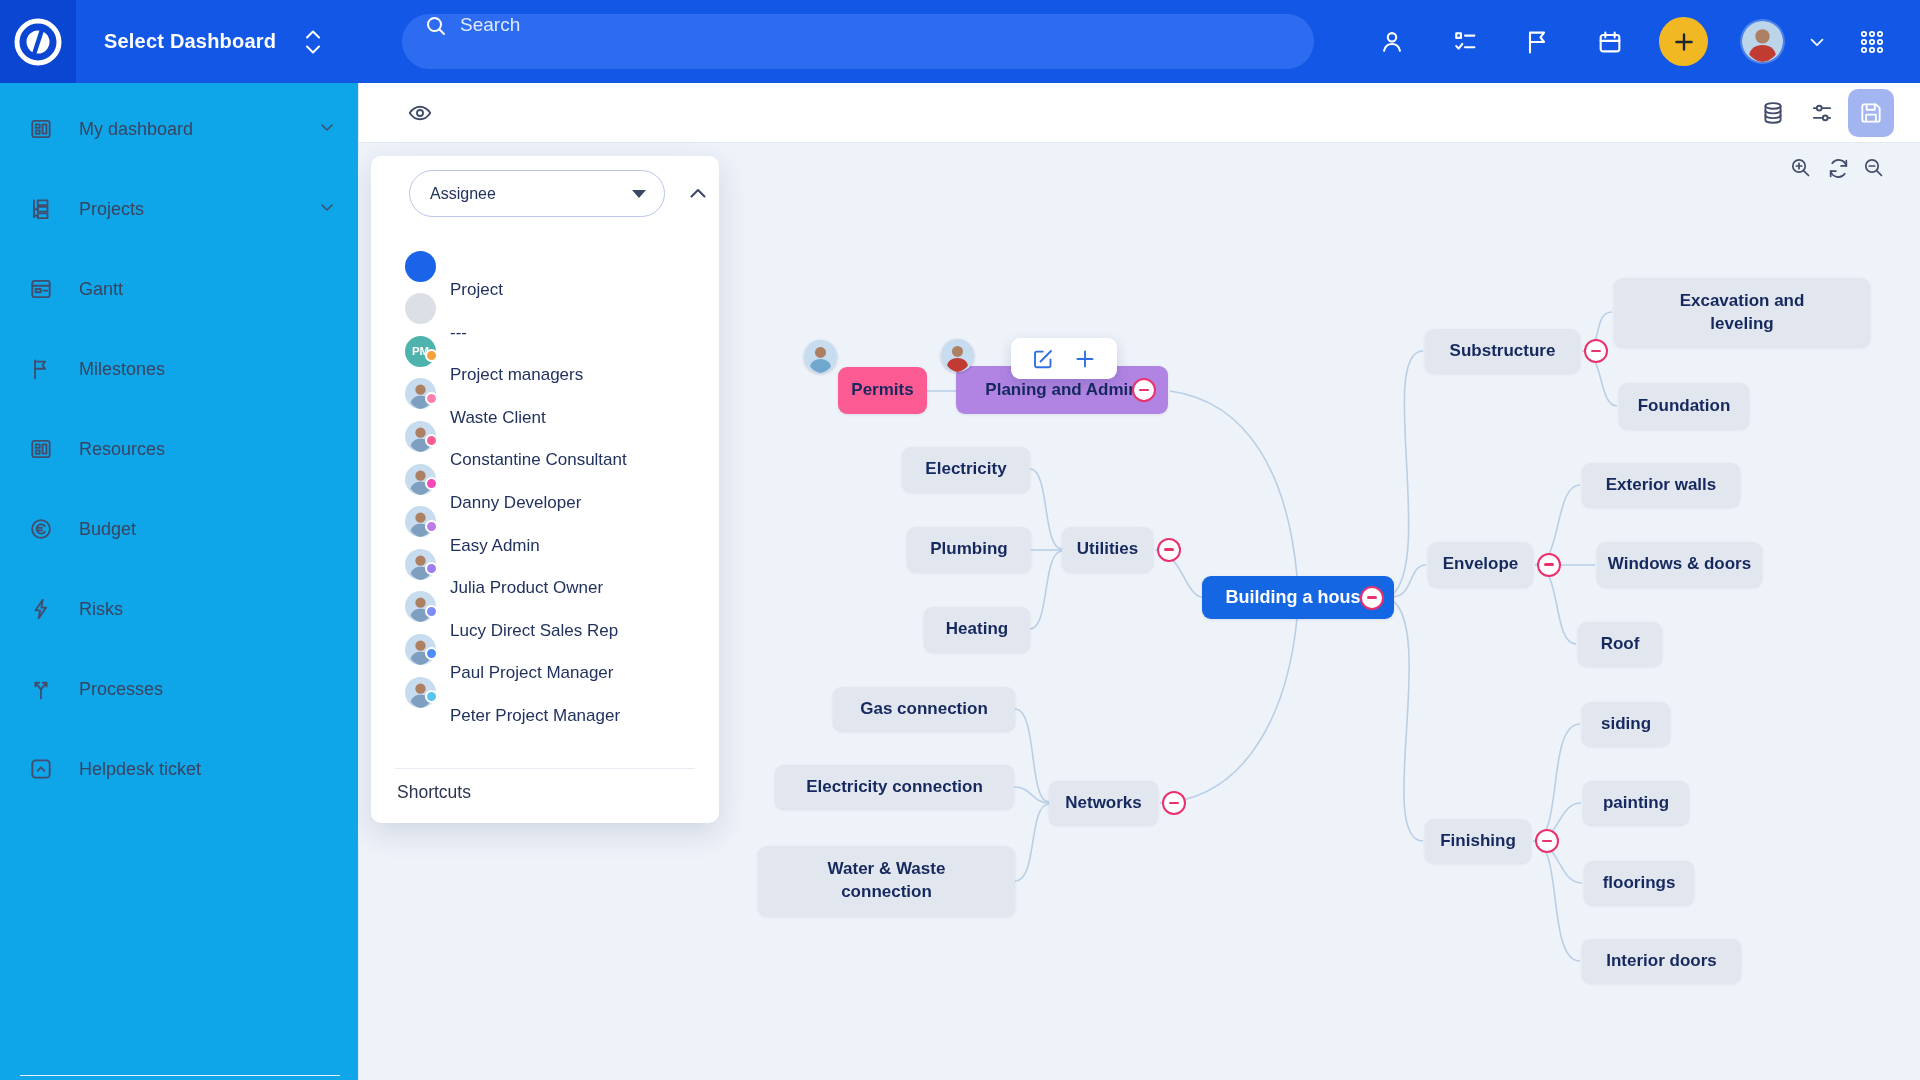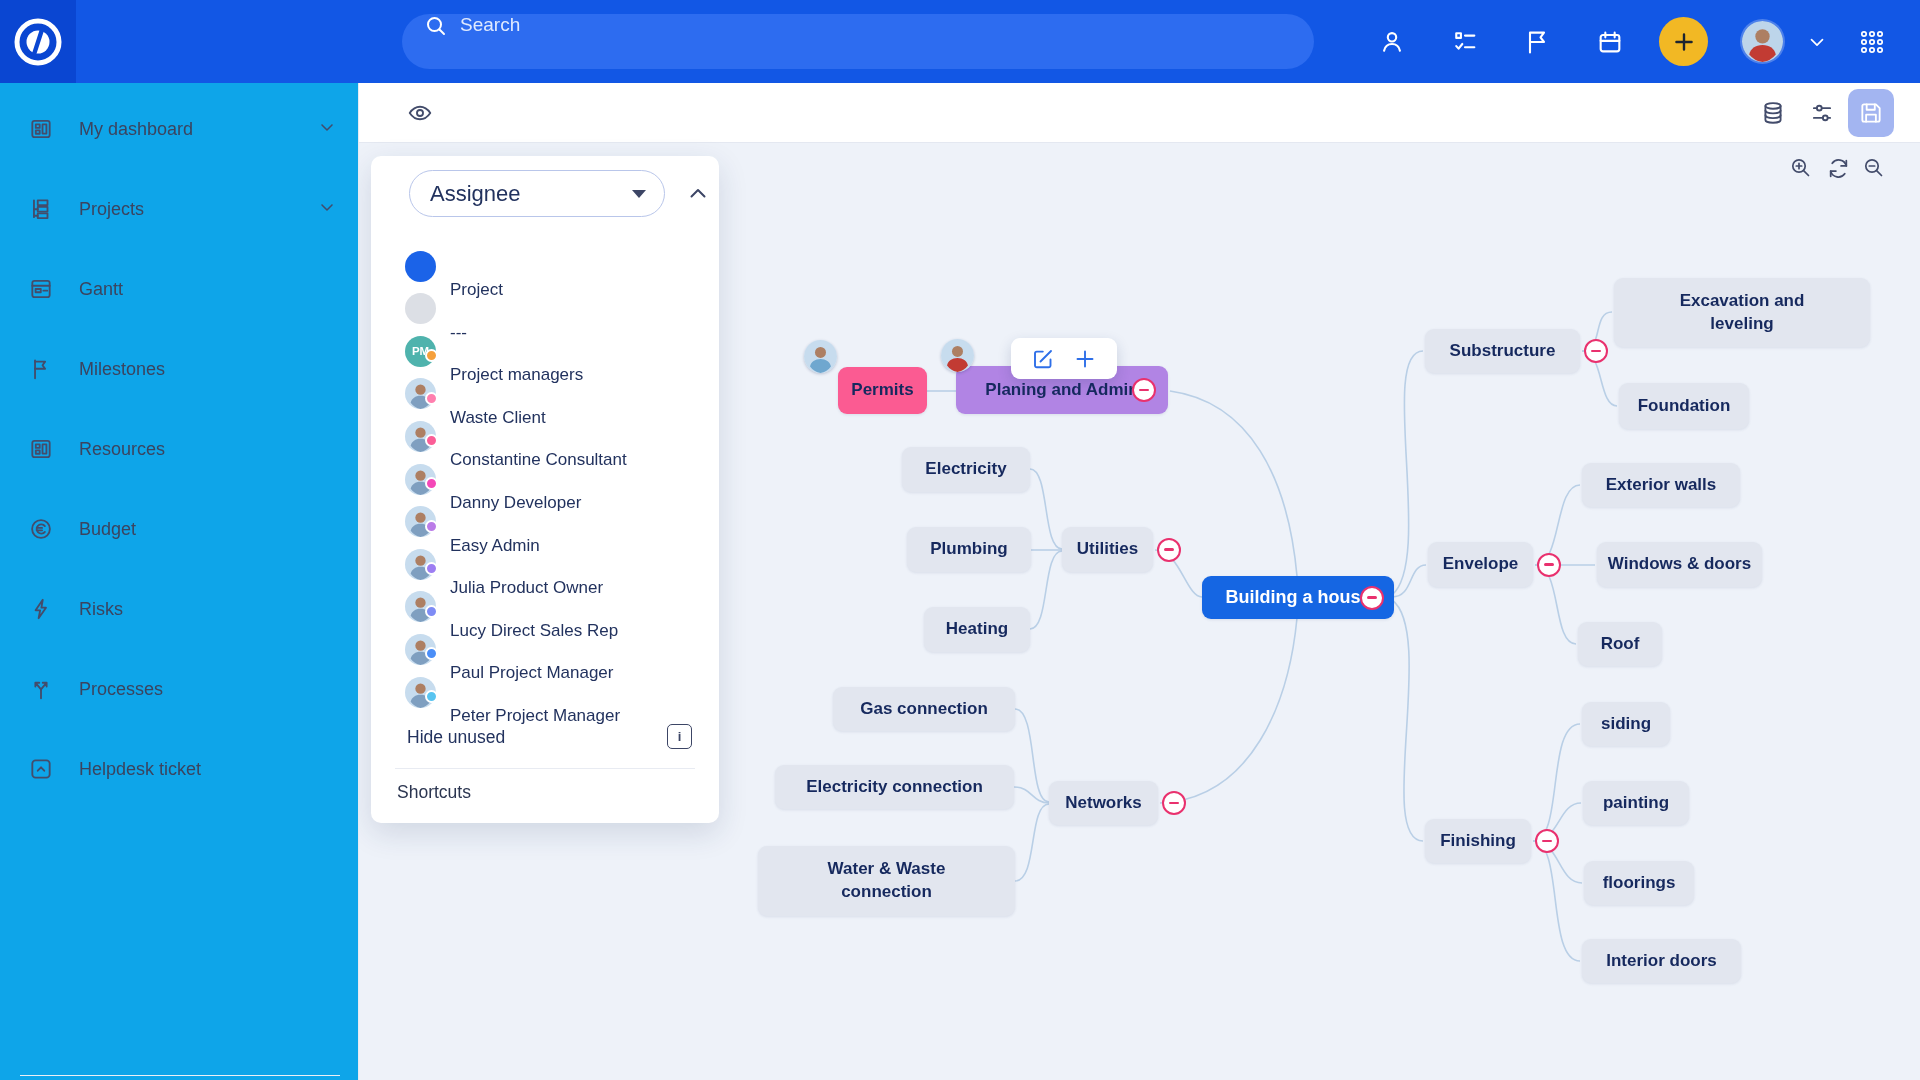--- a/index.html
+++ b/index.html
@@ -48,21 +48,21 @@
   .node.purple { background:#b184e4; }
   .minus { position:absolute; top:50%; margin-top:-12px; width:24px; height:24px; border-radius:50%; background:#fff; border:2px solid #e9316e; display:flex; align-items:center; justify-content:center; pointer-events:auto; cursor:pointer; }
   .minus::after { content:""; width:10px; height:2.4px; background:#e9316e; border-radius:2px; }
   .mm-avatar { position:absolute; width:33px; height:33px; border-radius:50%; overflow:hidden; z-index:6; pointer-events:auto; box-shadow:0 1px 3px rgba(25,45,95,.25); }
   .node-toolbar { position:absolute; left:1011px; top:338px; width:106px; height:41px; background:#fff; border-radius:9px; box-shadow:0 5px 14px rgba(30,50,100,.18); display:flex; align-items:center; justify-content:center; gap:18px; z-index:7; pointer-events:auto; }
   .node-toolbar svg { stroke:#2e6fe8; fill:none; stroke-width:1.9; stroke-linecap:round; stroke-linejoin:round; cursor:pointer; }
 
   
   .fpanel { position:absolute; left:371px; top:156px; width:348px; height:667px; background:#fff; border-radius:10px; box-shadow:0 10px 30px rgba(30,50,90,.14); z-index:12; }
   .fselect { position:absolute; left:38px; top:14px; width:256px; height:47px; border:1.5px solid #b9c6ea; border-radius:24px; display:flex; align-items:center; padding:0 20px; cursor:pointer; background:#fff; }
-  .fselect .val { font-size:22px; color:#22325e; }
+  .fselect .val { font-size:16px; color:#22325e; }
   .fselect .caret { position:absolute; right:18px; width:0; height:0; border-left:7px solid transparent; border-right:7px solid transparent; border-top:8px solid #3c4565; }
   .fcollapse { position:absolute; left:310px; top:22px; width:34px; height:32px; display:flex; align-items:center; justify-content:center; cursor:pointer; }
   .fcollapse svg { stroke:#3c4565; fill:none; stroke-width:2; stroke-linecap:round; stroke-linejoin:round; }
   .frow { position:absolute; left:0; width:348px; height:40px; display:flex; align-items:center; cursor:pointer; }
   .frow .favatar { position:absolute; left:34px; width:31px; height:31px; border-radius:50%; }
   .frow .favatar .ph { display:block; width:31px; height:31px; border-radius:50%; overflow:hidden; }
   .frow .fdot { position:absolute; left:54px; top:18px; width:13px; height:13px; border-radius:50%; border:2px solid #fff; }
   .frow .flabel { position:absolute; left:79px; font-size:17px; color:#22325e;margin-top:48px; }
   .pm-circle { width:31px; height:31px; border-radius:50%; display:flex; align-items:center; justify-content:center; color:#fff; font-size:11.5px; font-weight:700; }
   .hide-row { position:absolute; left:0; top:562px; width:348px; height:40px; }
@@ -73,20 +73,27 @@
 </style>
 </head>
 <body>
 
 <div class="header">
   <div class="logo-tile">
     <svg width="52" height="52" viewBox="0 0 52 52">
       <circle cx="26" cy="26" r="21" fill="none" stroke="#fff" stroke-width="5"></circle>
       <circle cx="26" cy="26" r="11.5" fill="#fff"></circle>
       <rect x="23.8" y="10" width="4.4" height="32" rx="2.2" fill="#0a46d2" transform="rotate(18 26 26)"></rect>
+    </svg>
+  </div>
+  <div class="brand-sel">
+    <span class="lbl">Select Dashboard</span>
+    <svg width="22" height="30" viewBox="0 0 22 30" style="stroke:#fff;fill:none;stroke-width:2;stroke-linecap:round;stroke-linejoin:round;">
+      <path d="M5 10.5L11 4.5L17 10.5"></path>
+        <path d="M5 19.5L11 25.5L17 19.5"></path>
     </svg>
   </div>
   <div class="search-pill">
     <svg width="24" height="24" viewBox="0 0 24 24" style="stroke:#fff;fill:none;stroke-width:2;stroke-linecap:round;">
       <circle cx="10.5" cy="10.5" r="6.5"></circle>
         <path d="M15.5 15.5L20 20"></path>
     </svg>
     <input type="text" placeholder="Search" style="">
   </div>
   <div class="hicon" style="left:1368px">
@@ -461,19 +468,15 @@
           <span class="ph"><svg width="31" height="31" viewBox="0 0 24 24">
               <rect width="24" height="24" fill="#c7dcee"></rect>
               <circle cx="12" cy="9" r="4" fill="#ad7f63"></circle>
               <path d="M12 13.8c-4 0-6.8 2.1-7.6 5.4A12 12 0 0 0 12 24a12 12 0 0 0 7.6-4.8c-.8-3.3-3.6-5.4-7.6-5.4z" fill="#7f9fc0"></path>
             </svg></span>
         </span>
         <span class="fdot" style="background:#59c4f0"></span>
         <span class="flabel">Peter Project Manager</span>
       </div>
     </div>
-  <div class="hide-row">
-    <span class="flabel">Hide unused</span>
-    <span class="info-btn">i</span>
-  </div>
   <div class="fdivider"></div>
   <div class="shortcuts">Shortcuts</div>
 </div>
 
 </body></html>

